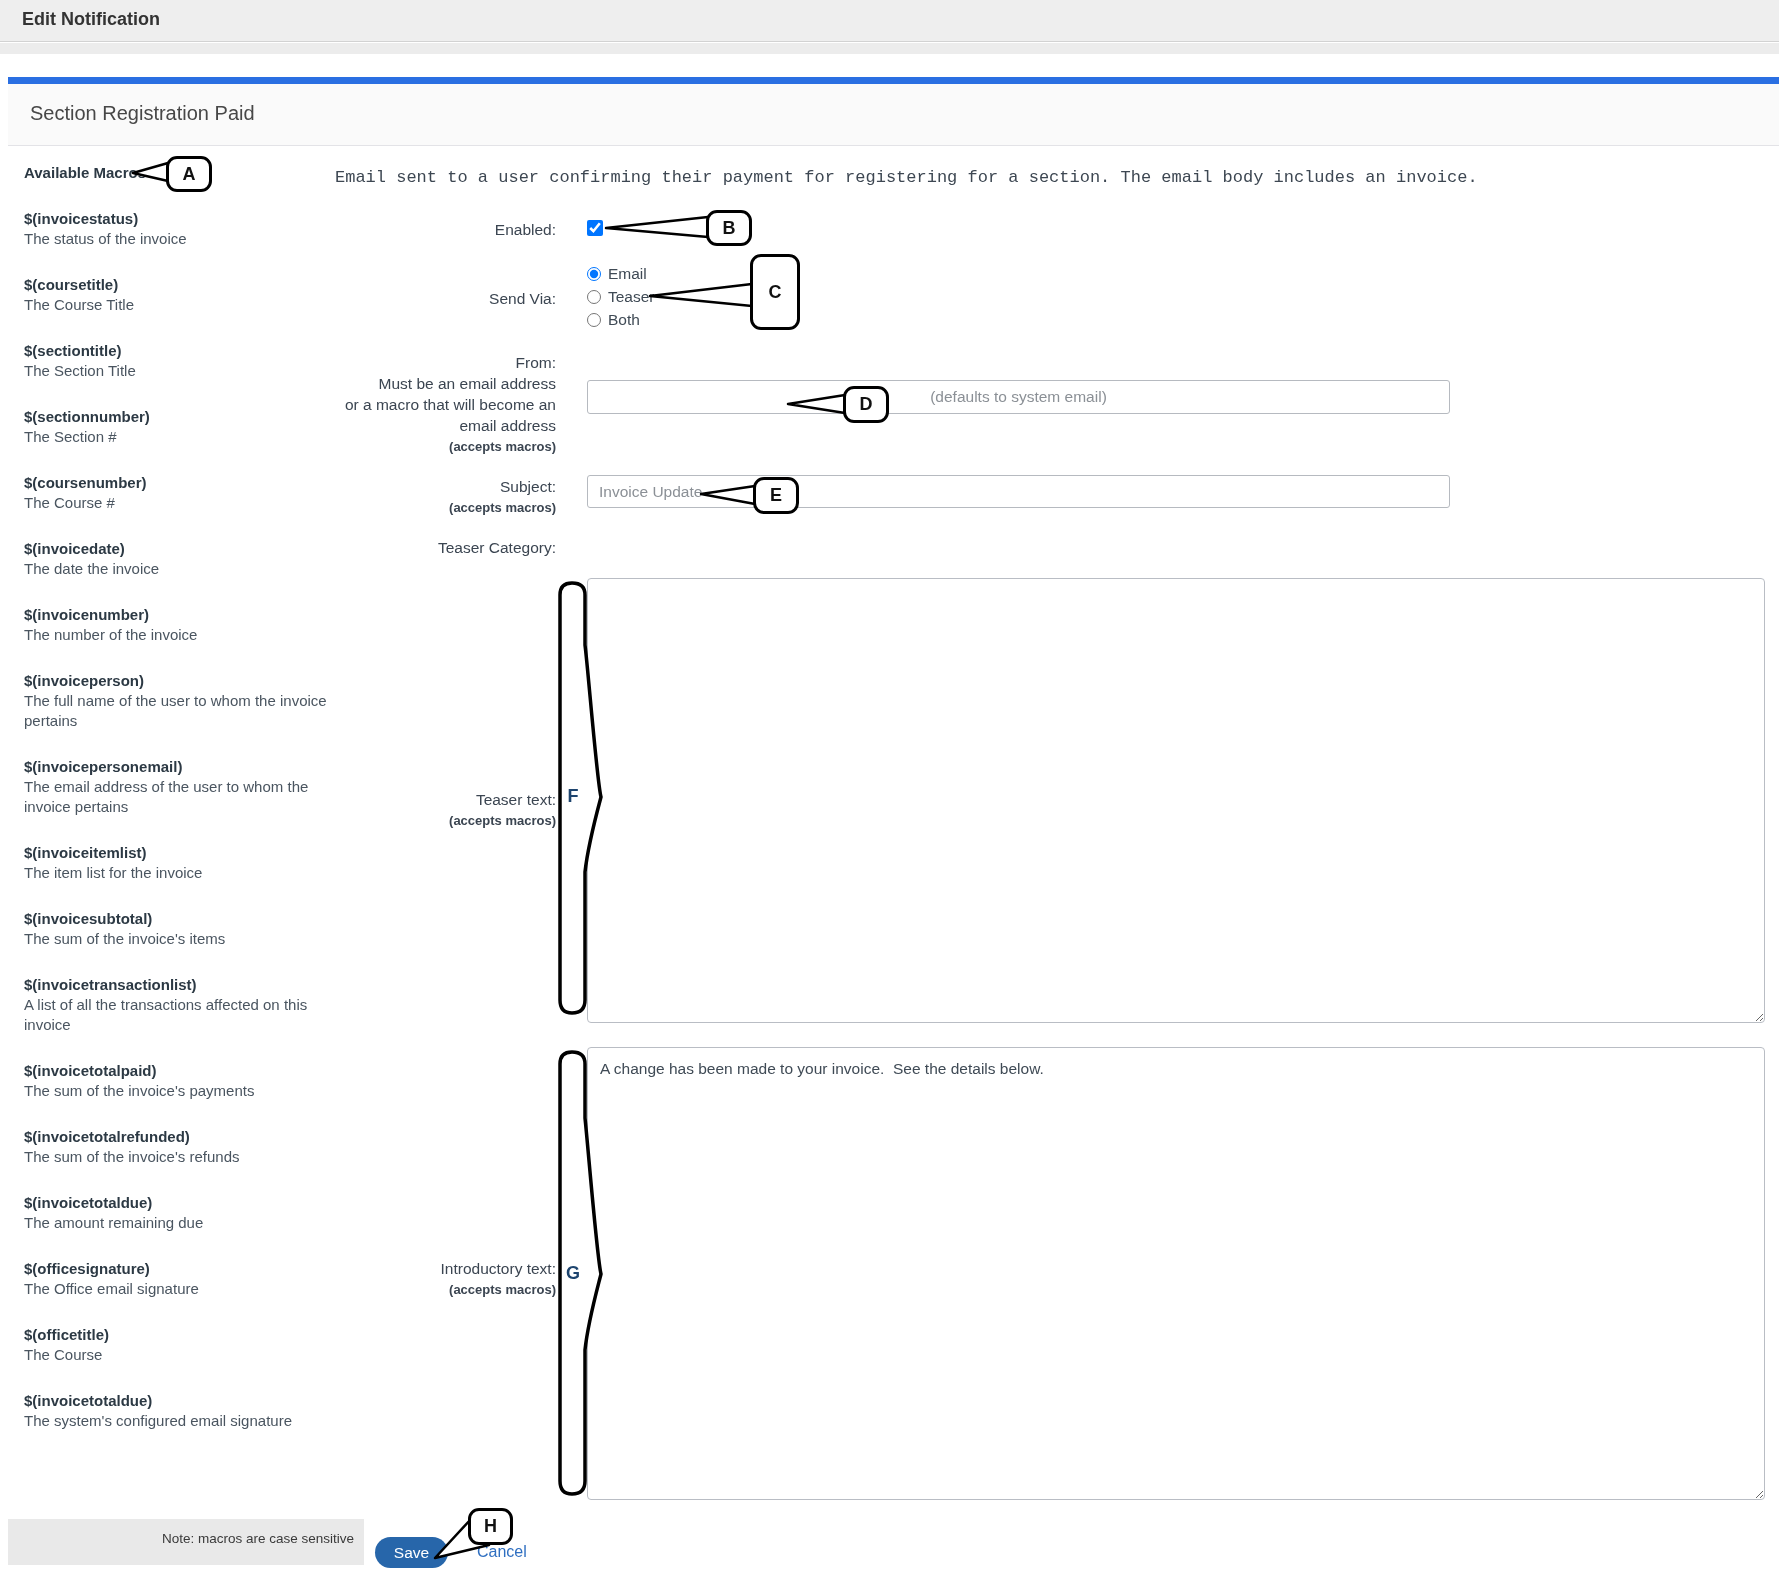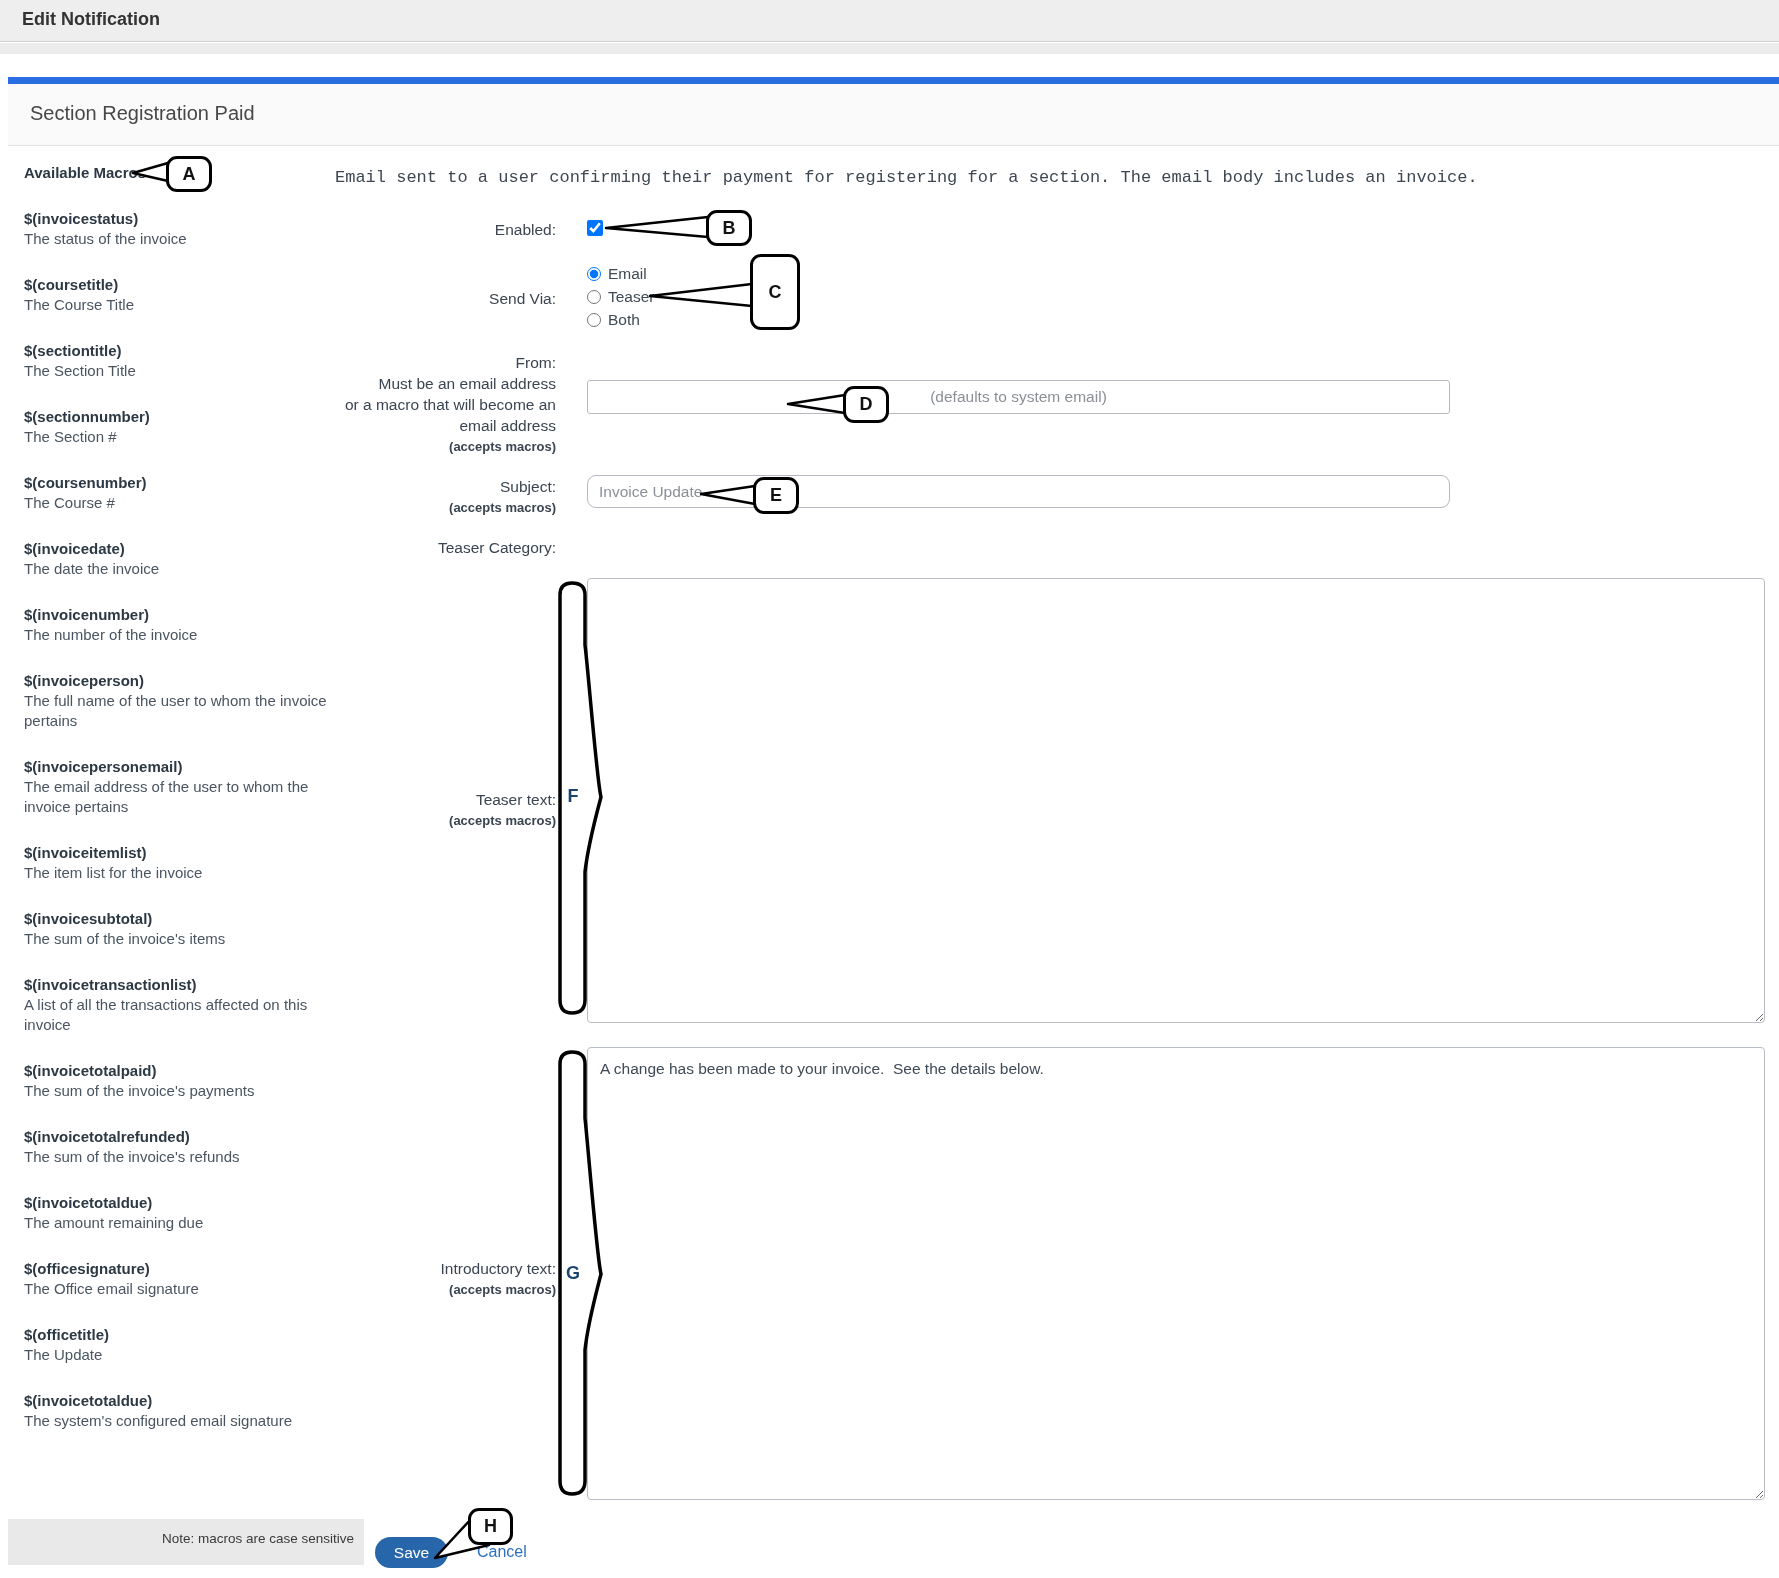--- a/index.html
+++ b/index.html
@@ -40,21 +40,21 @@
   .chk { position:absolute; left:587px; top:220px; width:16px; height:16px; }
   .radio-group { position:absolute; left:587px; top:262px; }
   .radio-row { height:23px; font-size:15.5px; color:#3f4a55; display:flex; align-items:center; }
   .radio-row input { margin:0 7px 0 0; width:14px; height:14px; }
 
   .text-input { position:absolute; left:587px; width:863px; height:34px;
     border:1px solid #b6bac0; border-radius:3px; background:#fff;
     font-family:"Liberation Sans", sans-serif; font-size:15.5px; padding:0 11px; color:#3f4a55; }
   .text-input::placeholder { color:#8b9096; opacity:1; }
   .input-from { top:380px;text-align:center; }
-  .input-subject { top:475px; height:33px; color:#8b9096;border-radius:9px; }
+  .input-subject { top:475px; height:33px; color:#8b9096; }
 
   .big-area { position:absolute; left:587px; width:1178px; background:#fff;
     border:1px solid #b9bdc4; border-radius:4px; font-family:"Liberation Sans", sans-serif;
     font-size:15.5px; color:#3f4a55; padding:10px 12px; line-height:21px; resize:both; }
   .area-teaser { top:578px; height:445px; }
   .area-intro  { top:1047px; height:453px; }
 
   .save-btn { position:absolute; left:375px; top:1537px; width:73px; height:31px;
     border:none; border-radius:16px; color:#fff; font-family:"Liberation Sans", sans-serif;
     font-size:15.5px; cursor:pointer; }
@@ -167,21 +167,21 @@
   </div>
 
 
   <div class="macro">
     <div class="macro-name">$(officesignature)</div>
     <div class="macro-desc">The Office email signature</div>
   </div>
 
   <div class="macro">
     <div class="macro-name">$(officetitle)</div>
-    <div class="macro-desc">The Update</div>
+    <div class="macro-desc">The Course</div>
   </div>
 
   <div class="macro">
     <div class="macro-name">$(invoicetotaldue)</div>
     <div class="macro-desc">The system's configured email signature</div>
   </div>
 </div>
 </div>
 
 <div class="note-box">

